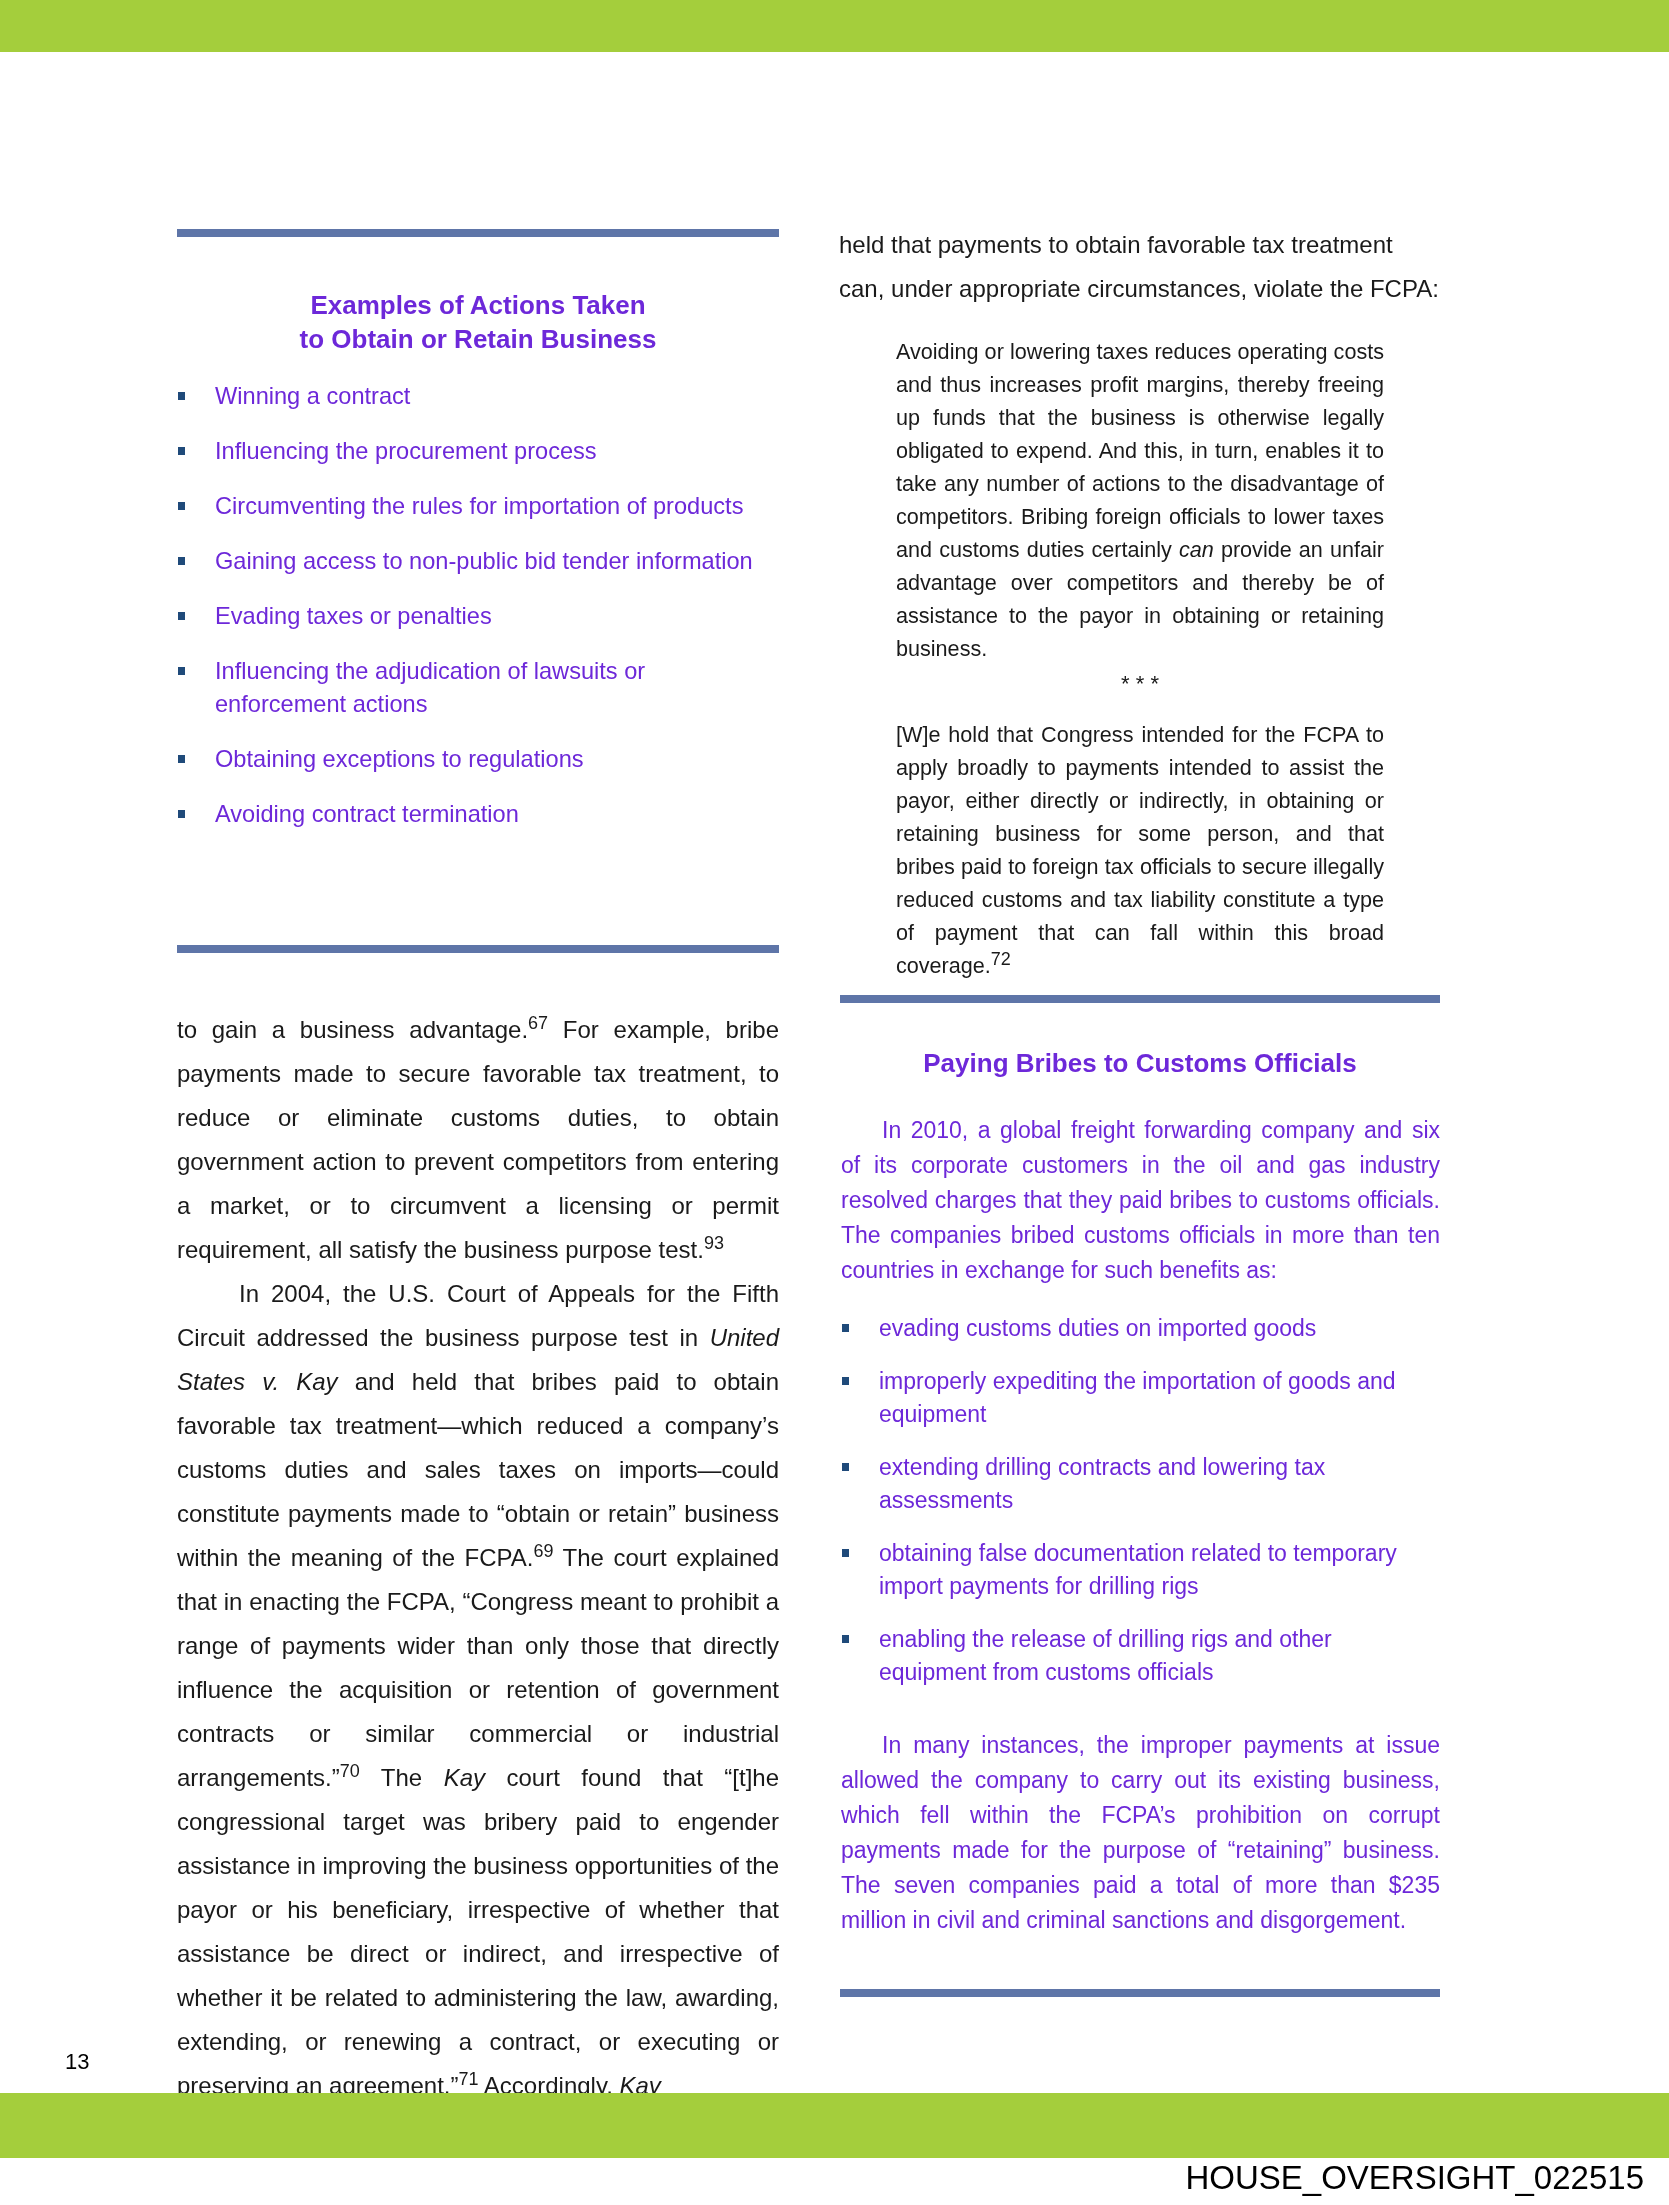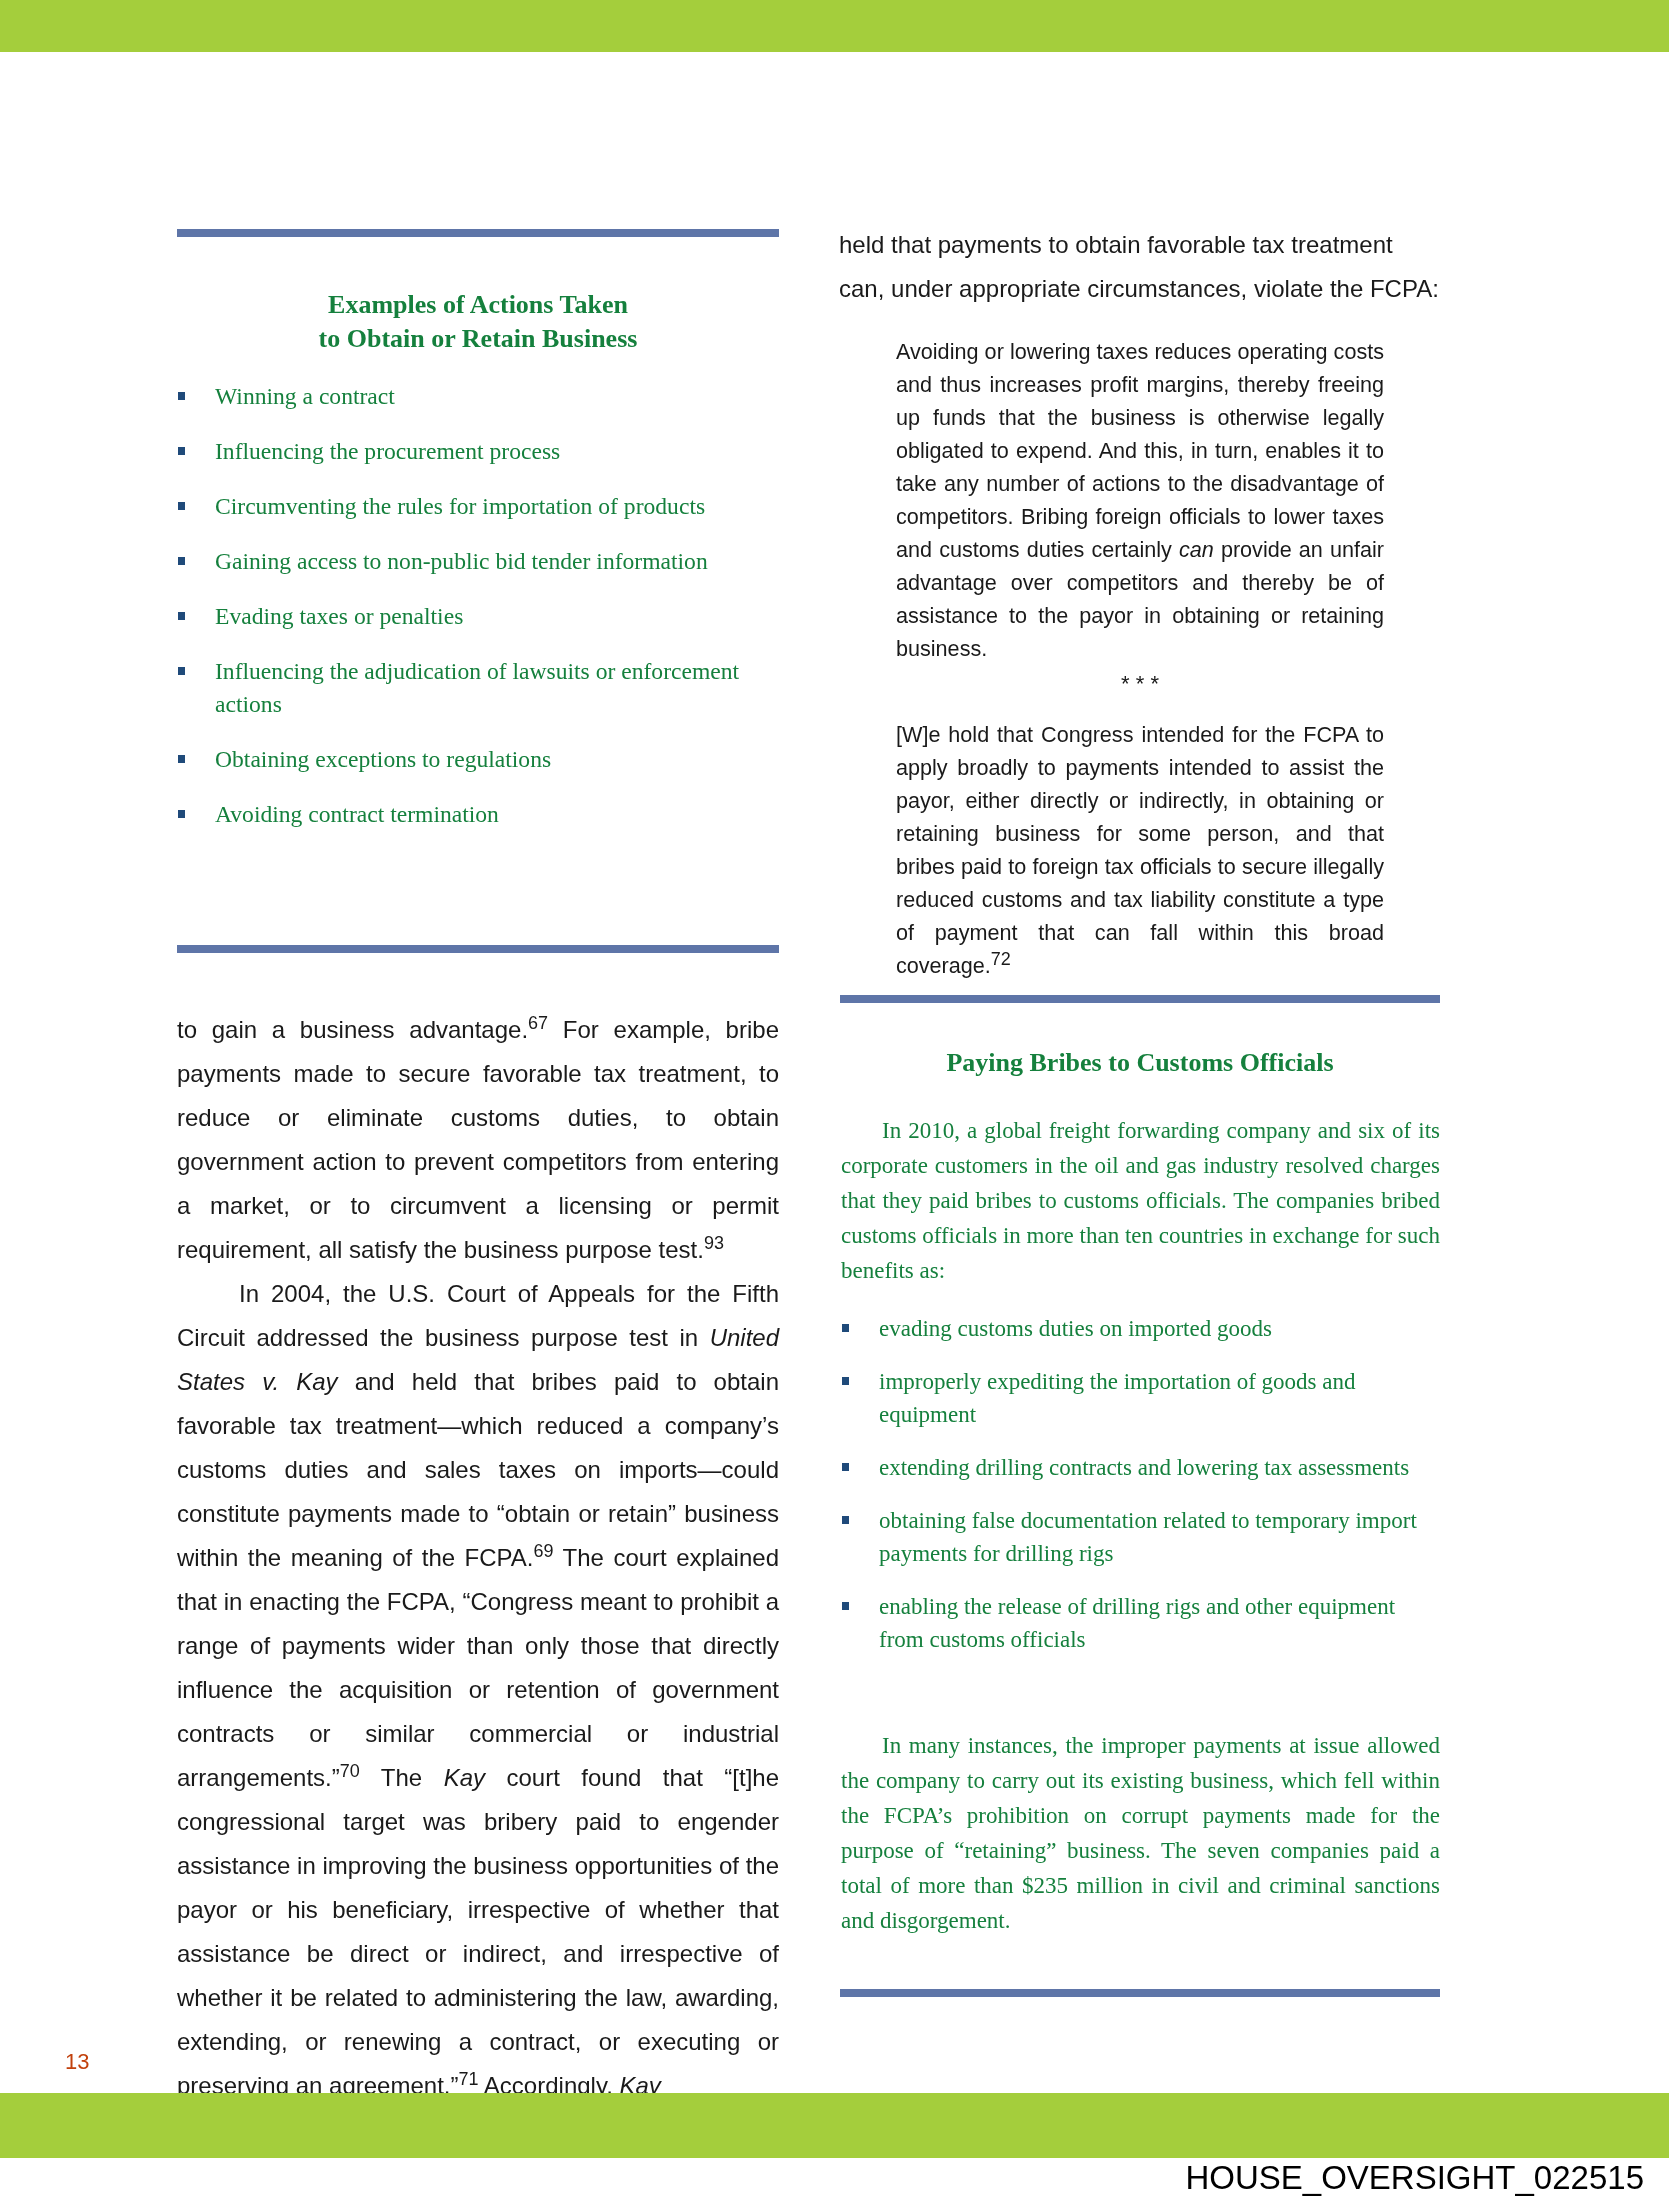--- a/index.html
+++ b/index.html
@@ -3,21 +3,21 @@
 <meta charset="utf-8">
 <style>
   html, body { margin: 0; padding: 0; background: #ffffff; }
   body { width: 1669px; height: 2205px; position: relative; overflow: hidden; }
   .bar-green { position: absolute; left: 0; width: 1669px; background: #A4CE3C; }
   .bar-top { top: 0; height: 52px; }
   .bar-bottom { top: 2093px; height: 65px; }
   .rule { position: absolute; height: 7.9px; background: #5E75A8; }
   .col { position: absolute; }
   .serif { font-family: Liberation Sans, sans-serif; color: #1a1a1a; }
-  .sans { font-family: Liberation Serif, serif; color: #15803d; }
+  .sans { font-family: Liberation Sans, sans-serif; color: #6d28d9; }
 
   
   .box-title { position: absolute; left: 177px; width: 602px; top: 288px; text-align: center;
     font-size: 26px; font-weight: bold; line-height: 34px; }
   .bullets { position: absolute; list-style: none; margin: 0; padding: 0; }
   .bullets li { position: relative; padding-left: 38px; font-size: 23.6px; line-height: 33px; margin-bottom: 22px; }
   .bullets li .sq { position: absolute; left: 1.3px; top: 12.4px; width: 7.2px; height: 7.9px; background: #1F4A7A; }
   .left-bullets { left: 177px; top: 380px; width: 576px; }
 
   
@@ -33,21 +33,21 @@
 
   
   .box2-title { position: absolute; left: 839px; width: 602px; top: 1046px; text-align: center;
     font-size: 26px; font-weight: bold; line-height: 34px; }
   .box2-para { position: absolute; left: 841px; width: 599px; font-size: 23px; line-height: 35px; text-align: justify; margin: 0; }
   .bp1 { top: 1113px; }
   .right-bullets { left: 841px; top: 1312px; width: 596px; }
   .right-bullets li { padding-left: 38px; font-size: 23px; line-height: 33px; margin-bottom: 20px; }
   .bp2 { top: 1728px; }
 
-  .page-num { position: absolute; left: 65px; top: 2049px; font-family: "Liberation Sans", sans-serif; font-size: 22px; color: #c2410c; }
+  .page-num { position: absolute; left: 65px; top: 2049px; font-family: "Liberation Sans", sans-serif; font-size: 22px; color: #000000; }
   .bates { position: absolute; right: 25px; top: 2159px; font-family: "Liberation Sans", sans-serif; font-size: 33px; color: #000000; letter-spacing: 0; }
   i, em { font-style: italic; }
 </style>
 </head>
 <body>
 
 <div class="bar-green bar-top"></div>
 
 <div class="rule" style="left:177px; top:229px; width:602px;"></div>
 <div class="box-title sans">

